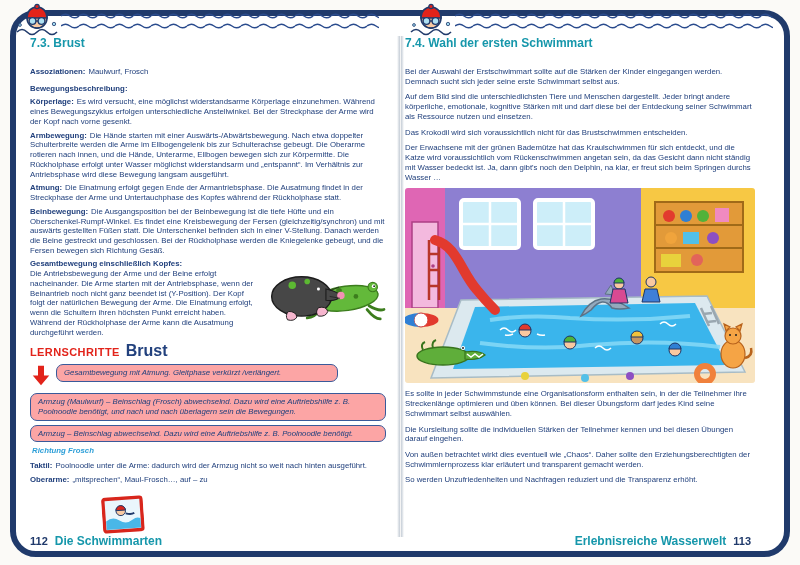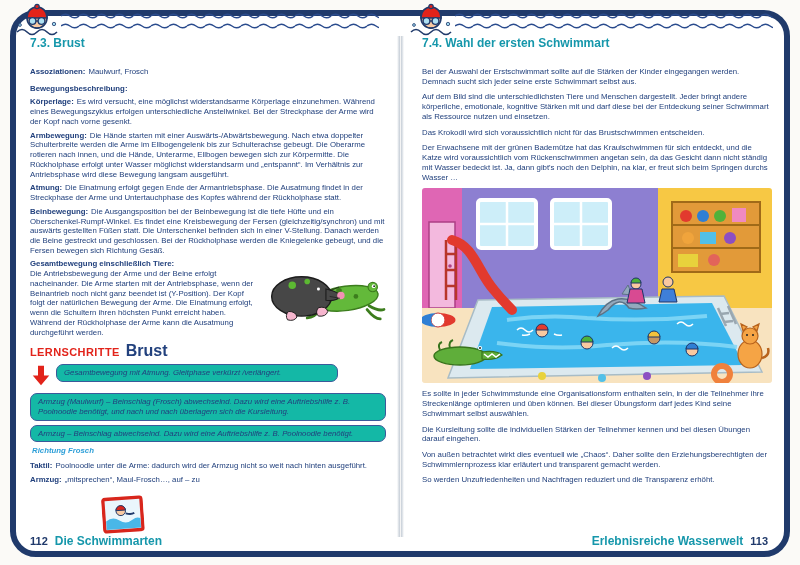--- a/index.html
+++ b/index.html
@@ -24,40 +24,40 @@
   .header-left  { left: 15px;  width: 374px; }
   .header-right { left: 409px; width: 374px; }
   .header .waves { margin-top: 10px; margin-left: 2px; }
 
   .page {
     position: absolute; top: 36px; bottom: 16px;
     color: #22417d; font-size: 7.8px; line-height: 1.25;
     overflow: hidden;
   }
   .page-left  { left: 30px;  width: 356px; }
-  .page-right { left: 422px; width: 350px; }
+  .page-right { left: 405px; width: 350px; }
 
   .heading { color: #1697ab; font-size: 12px; font-weight: bold; margin: 0 0 16px; }
   p, .para { margin: 0 0 4px; }
   .assoc { margin-bottom: 7px; }
   .lbl { font-weight: bold; margin-right: 3px; }
   .block-label { display: block; font-weight: bold; }
   .gesamt { margin-bottom: 4px; }
   .molefrog { float: right; margin: 0 0 2px 6px; }
 
   .lern-title { margin: 3px 0 3px; font-size: 11px; font-weight: bold; }
   .lern-title .red { color: #e2231a; letter-spacing: 0.4px; }
   .lern-title .sub { color: #22417d; margin-left: 6px; font-size: 16px; }
 
   .step-row { display: flex; align-items: flex-start; margin-bottom: 4px; }
   .step-row .arrow { flex: 0 0 auto; margin: 1px 6px 0 2px; }
   .step-box {
     border: 1.2px solid #3a5a9a; border-radius: 7px;
     padding: 3px 7px; font-style: italic; margin-bottom: 4px;
-    background: #14b8a6;
+    background: #fca5a5;
   }
   .step-row .step-box { flex: 1; margin-bottom: 0; margin-right: 48px; }
   .step-caption { color: #2d9fd8; font-weight: bold; font-style: italic; margin: 0 0 5px 2px; }
 
   .thumb { position: absolute; left: 72px; bottom: 13px; transform: rotate(-4deg); }
 
   .footer { position: absolute; bottom: 0; display: flex; align-items: baseline; gap: 7px; }
   .footer-left { left: 0; text-align: center; }
   .footer-right { right: 4px; text-align: right; }
   .pageno { font-weight: bold; font-size: 11px; color: #203a6b; }
@@ -159,45 +159,45 @@
         <path d="M66 32 q12 2 16 8 q-6 6 -16 4 z" fill="#474747" stroke="#1c1c1c" stroke-width="1.2"></path>
         <circle cx="82" cy="39" r="4" fill="#f291b5"></circle>
         <circle cx="58" cy="32" r="1.6" fill="#fff"></circle>
         <circle cx="30" cy="28" r="4" fill="#5cb832"></circle>
           <circle cx="46" cy="24" r="3" fill="#5cb832"></circle>
         <path d="M58 52 q8 -2 10 4 q-2 6 -10 5 q-4 -4 0 -9 z" fill="#f6b6ce" stroke="#1c1c1c" stroke-width="1"></path>
         <path d="M26 56 q8 0 9 6 q-3 5 -10 3 q-3 -5 1 -9 z" fill="#f6b6ce" stroke="#1c1c1c" stroke-width="1"></path>
         <path d="M70 34 l10 -4 M70 40 l11 2" stroke="#1c1c1c" stroke-width="0.8"></path>
       </svg>
     </span>
-    <b class="block-label">Gesamtbewegung einschließlich Tiere:</b>
+    <b class="block-label">Gesamtbewegung einschließlich Kopfes:</b>
     <span>Die Antriebsbewegung der Arme und der Beine erfolgt nacheinander. Die Arme starten mit der Antriebsphase, wenn der Beinantrieb noch nicht ganz beendet ist (Y-Position). Der Kopf folgt der natürlichen Bewegung der Arme. Die Einatmung erfolgt, wenn die Schultern ihren höchsten Punkt erreicht haben. Während der Rückholphase der Arme kann die Ausatmung durchgeführt werden.</span>
   </div>
 
   <div class="lern-title">
     <span class="red">LERNSCHRITTE</span><span class="sub">Brust</span>
   </div>
 
   <div class="step-row">
     <span class="arrow">
       <svg width="18" height="21" viewBox="0 0 24 28">
         <path d="M8 1 H16 V14 H23 L12 27 L1 14 H8 Z" fill="#e2231a"></path>
       </svg>
     </span>
     <div class="step-box">Gesamtbewegung mit Atmung. Gleitphase verkürzt /verlängert.</div>
   </div>
-  <div class="step-box">Armzug (Maulwurf) – Beinschlag (Frosch) abwechselnd. Dazu wird eine Auftriebshilfe z. B. Poolnoodle benötigt, und nach und nach überlagern sich die Kursleitung.</div>
+  <div class="step-box">Armzug (Maulwurf) – Beinschlag (Frosch) abwechselnd. Dazu wird eine Auftriebshilfe z. B. Poolnoodle benötigt, und nach und nach überlagern sein die Bewegungen.</div>
   <div class="step-box">Armzug – Beinschlag abwechselnd. Dazu wird eine Auftriebshilfe z. B. Poolnoodle benötigt.</div>
   <div class="step-caption">Richtung Frosch</div>
 
   <p class="para">
     <b class="lbl">Taktil:</b><span>Poolnoodle unter die Arme: dadurch wird der Armzug nicht so weit nach hinten ausgeführt.</span>
   </p>
   <p class="para">
-    <b class="lbl">Armzug:</b><span>„mitsprechen“, Maul-Frosch…, auf – zu</span>
+    <b class="lbl">Oberarme:</b><span>„mitsprechen“, Maul-Frosch…, auf – zu</span>
   </p>
 
   <div class="thumb">
     <svg width="42" height="37" viewBox="0 0 44 38">
       <rect x="2" y="2" width="40" height="34" fill="#eaf6fc" stroke="#d8261c" stroke-width="3.5" rx="2"></rect>
       <path d="M4 25 Q11 20 18 25 Q25 30 32 25 Q36 22 40 24 L40 34 L4 34 Z" fill="#49b7e8"></path>
       <circle cx="20" cy="15" r="5" fill="#f9caa2" stroke="#203a6b" stroke-width="1"></circle>
       <path d="M15 14.5 a5 5 0 0 1 10 0 z" fill="#d8261c" stroke="#203a6b" stroke-width="1"></path>
       <path d="M25 18 q6 2 9 0" stroke="#203a6b" stroke-width="2" fill="none"></path>
     </svg>

